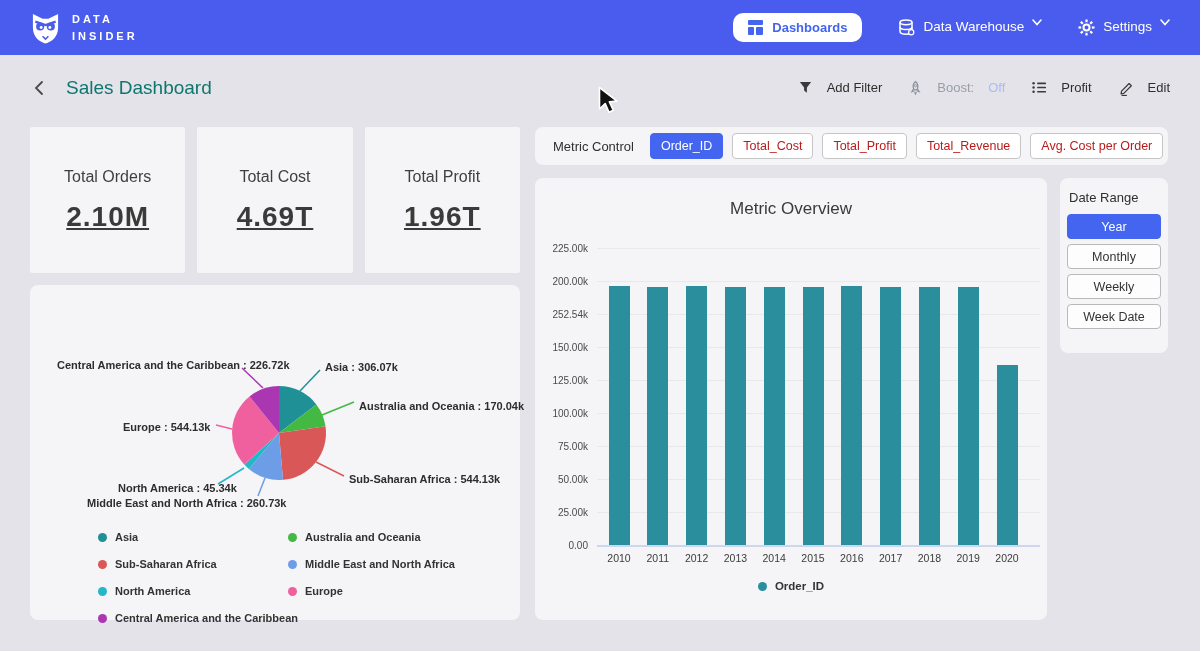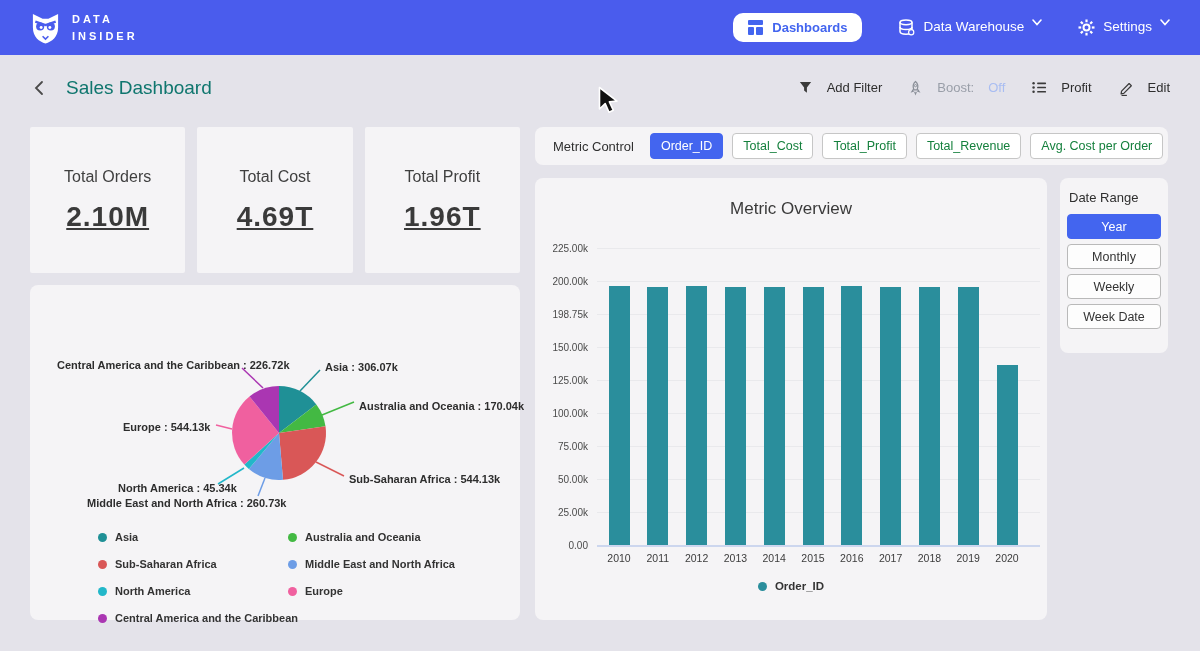--- a/index.html
+++ b/index.html
@@ -34,21 +34,21 @@
   #kpi-row { position:absolute; left:30px; top:127px; width:490px; height:146px; display:flex; gap:12px; }
   .kpi-card { flex:1; background:#f5f4f6; border-radius:2px; display:flex; flex-direction:column;
               align-items:center; justify-content:center; gap:15px; }
   .kpi-label { font-size:16px; font-weight:500; color:#3f3f3f; }
   .kpi-value { font-size:28px; font-weight:bold; color:#3a3a3a; letter-spacing:1px;text-decoration:underline; }
 
   .metric-bar { left:535px; top:127px; width:633px; height:38px; display:flex; align-items:center;
                 gap:8px; padding:0 18px; }
   .metric-label { font-size:13px; color:#2f2f2f; margin-right:8px; white-space:nowrap; }
   .chip { font-size:12.5px; padding:5px 10px; border:1px solid #c6c6c6; border-radius:4px;
-          background:#fff; color:#15803d; font-family:inherit; cursor:pointer; white-space:nowrap; }
+          background:#fff; color:#b91c1c; font-family:inherit; cursor:pointer; white-space:nowrap; }
   .chip.selected { background:var(--accent,#4365ef); border-color:var(--accent,#4365ef); color:#fff; }
 
   .bar-card { left:535px; top:178px; width:512px; height:442px; }
   .pie-card { left:30px; top:285px; width:490px; height:335px; }
   .chart-title { text-align:center; padding-top:21px; font-size:17px; color:#3a3a3a; }
 
   .date-card { left:1060px; top:178px; width:108px; height:175px; padding:10px 7px; }
   .date-label { font-size:13px; color:#2f2f2f; margin:2px 0 9px 2px; }
   .date-btn { display:block; width:94px; height:25px; margin-bottom:5px; border:1px solid #b9b9b9;
               border-radius:4px; background:#fdfdfd; font-size:12.5px; color:#333; font-family:inherit; cursor:pointer; }
@@ -219,21 +219,21 @@
         <div class="tick-label" style="left: 5px; top: 296px;">50.00k</div>
         <div class="grid-line" style="left: 62px; width: 443px; top: 268px;"></div>
         <div class="tick-label" style="left: 5px; top: 263px;">75.00k</div>
         <div class="grid-line" style="left: 62px; width: 443px; top: 235px;"></div>
         <div class="tick-label" style="left: 5px; top: 230px;">100.00k</div>
         <div class="grid-line" style="left: 62px; width: 443px; top: 202px;"></div>
         <div class="tick-label" style="left: 5px; top: 197px;">125.00k</div>
         <div class="grid-line" style="left: 62px; width: 443px; top: 169px;"></div>
         <div class="tick-label" style="left: 5px; top: 164px;">150.00k</div>
         <div class="grid-line" style="left: 62px; width: 443px; top: 136px;"></div>
-        <div class="tick-label" style="left: 5px; top: 131px;">198.75k</div>
+        <div class="tick-label" style="left: 5px; top: 131px;">252.54k</div>
         <div class="grid-line" style="left: 62px; width: 443px; top: 103px;"></div>
         <div class="tick-label" style="left: 5px; top: 98px;">200.00k</div>
         <div class="grid-line" style="left: 62px; width: 443px; top: 70px;"></div>
         <div class="tick-label" style="left: 5px; top: 65px;">225.00k</div>
         <div class="axis-line" style="left: 62px; width: 443px; top: 367px;"></div>
         <div class="bar" title="2010: 195900" style="left: 73.5px; width: 21px; top: 108.4px; height: 258.6px; background: rgb(42, 142, 156);"></div>
         <div class="x-label" style="left: 64px; top: 374px;">2010</div>
         <div class="bar" title="2011: 195700" style="left: 112.3px; width: 21px; top: 108.7px; height: 258.3px; background: rgb(42, 142, 156);"></div>
         <div class="x-label" style="left: 102.8px; top: 374px;">2011</div>
         <div class="bar" title="2012: 196500" style="left: 151.1px; width: 21px; top: 107.6px; height: 259.4px; background: rgb(42, 142, 156);"></div>

